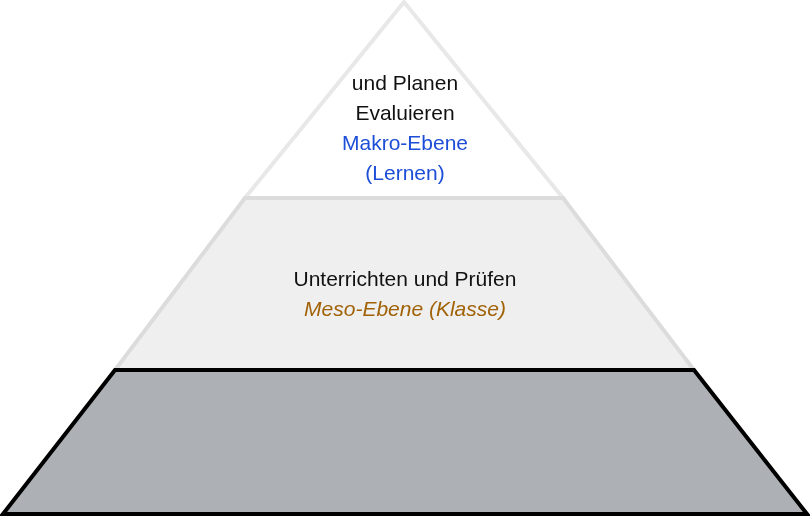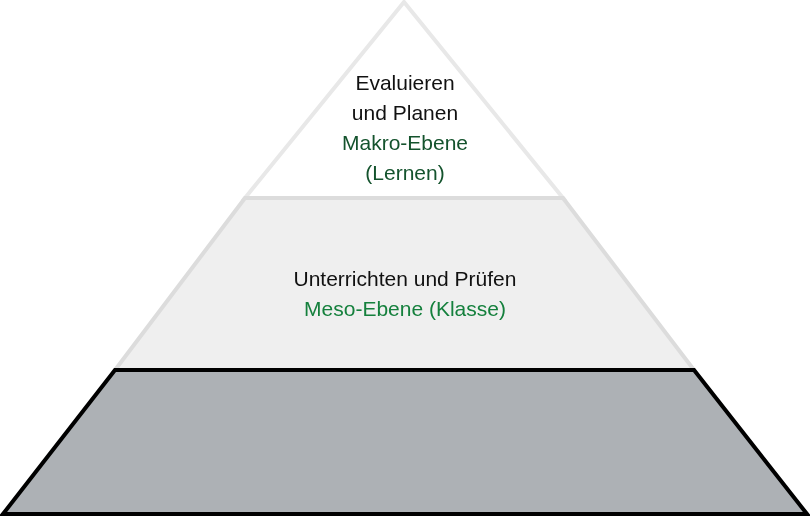--- a/index.html
+++ b/index.html
@@ -2,38 +2,38 @@
 <html><head>
   <meta charset="utf-8">
   <style>
     html, body { margin: 0; padding: 0; background: #ffffff; }
     body { width: 810px; height: 516px; position: relative; overflow: hidden;
            font-family: "Liberation Sans", sans-serif; }
     svg.pyramid { position: absolute; left: 0; top: 0; }
     .label { position: absolute; text-align: center; font-size: 21px; line-height: 30px; white-space: nowrap; }
     .label span { display: block; }
     .dark { color: #111111; }
-    .red { color: #15803d; }
-    .maroon { color: #14532d; }
+    .red { color: #a16207; font-style: italic; }
+    .maroon { color: #1d4ed8; }
   </style>
 </head>
 <body>
 
 <svg class="pyramid" width="810" height="516" viewBox="0 0 810 516">
 
   <polygon points="404,2 563,198 245,198" fill="#ffffff" stroke="#e8e8e8" stroke-width="4" stroke-linejoin="miter"></polygon>
 
   <polygon points="245,198 563,198 694,370 115,370" fill="#efefef" stroke="#dcdcdc" stroke-width="4"></polygon>
 
   <polygon points="115,370 694,370 807,514 3,514" fill="#adb1b5" stroke="#000000" stroke-width="4"></polygon>
 </svg>
 
 <div class="label" style="left:305px; width:200px; top:68px;">
+  <span class="dark">und Planen</span>
   <span class="dark">Evaluieren</span>
-  <span class="dark">und Planen</span>
   <span class="maroon">Makro-Ebene</span>
   <span class="maroon">(Lernen)</span>
 </div>
 
 <div class="label" style="left:255px; width:300px; top:264px;">
   <span class="dark">Unterrichten und Prüfen</span>
   <span class="red">Meso-Ebene (Klasse)</span>
 </div>
 
 <div class="label" style="left:255px; width:300px; top:422px;">

